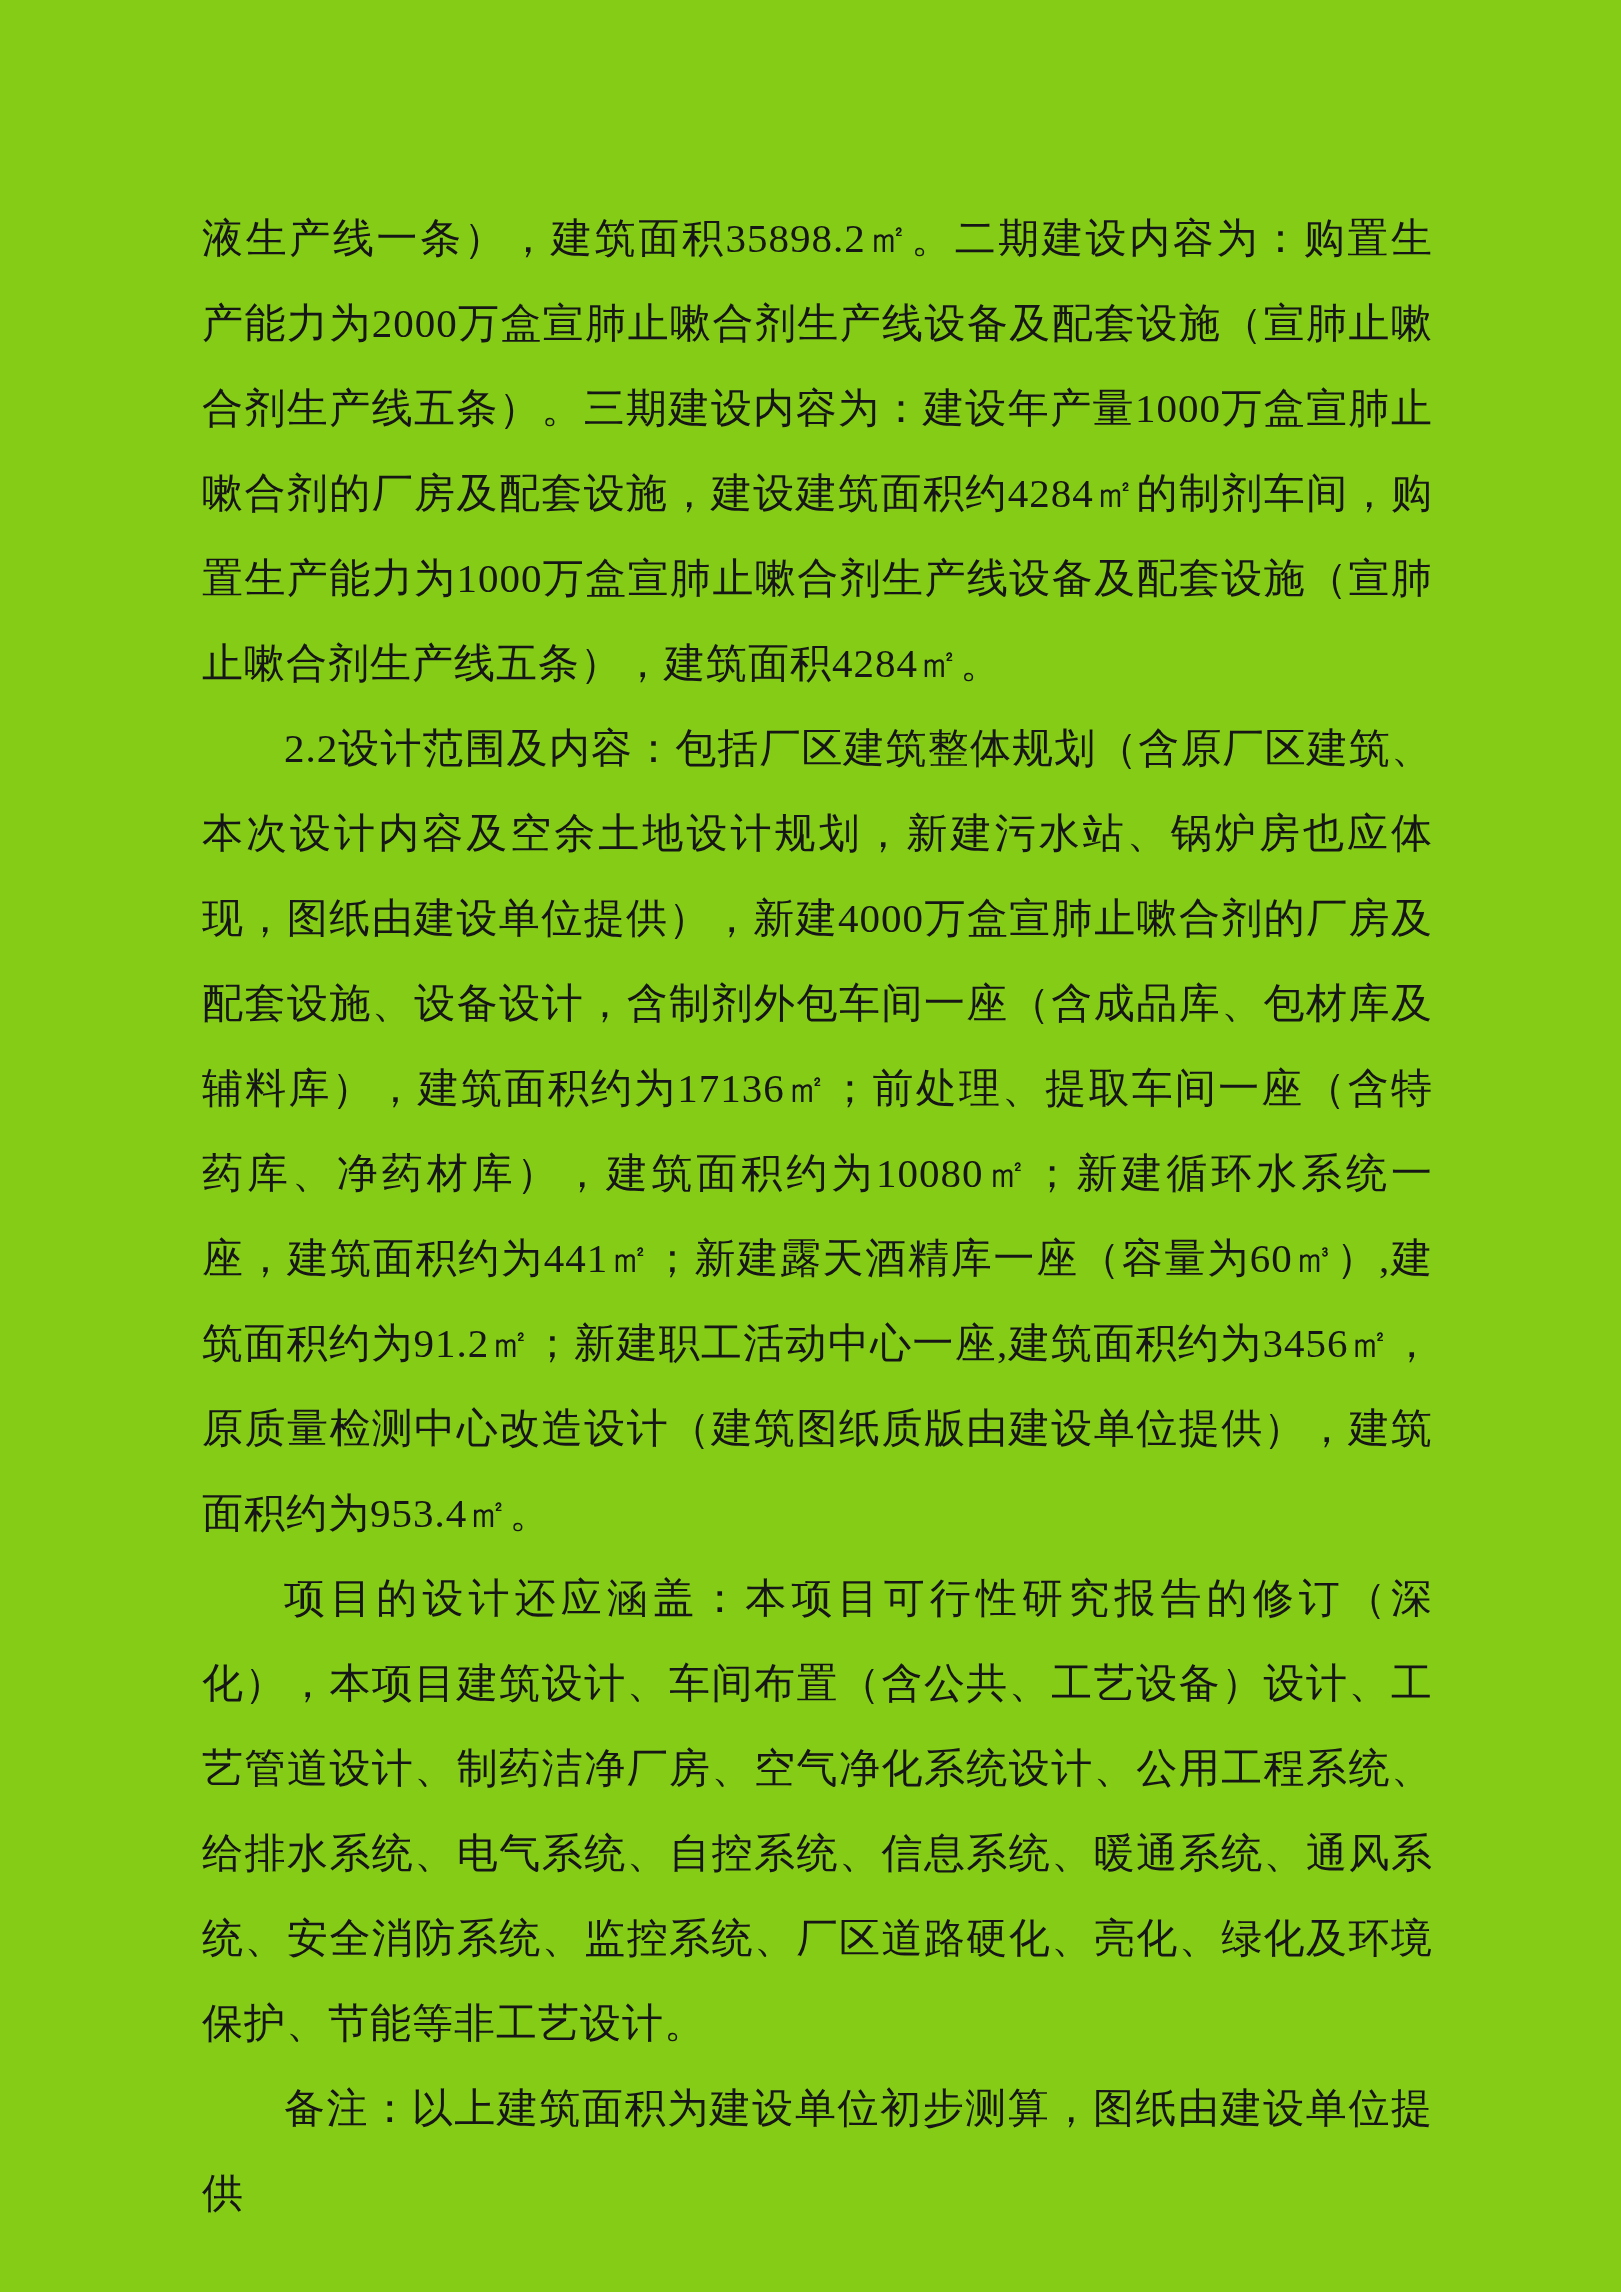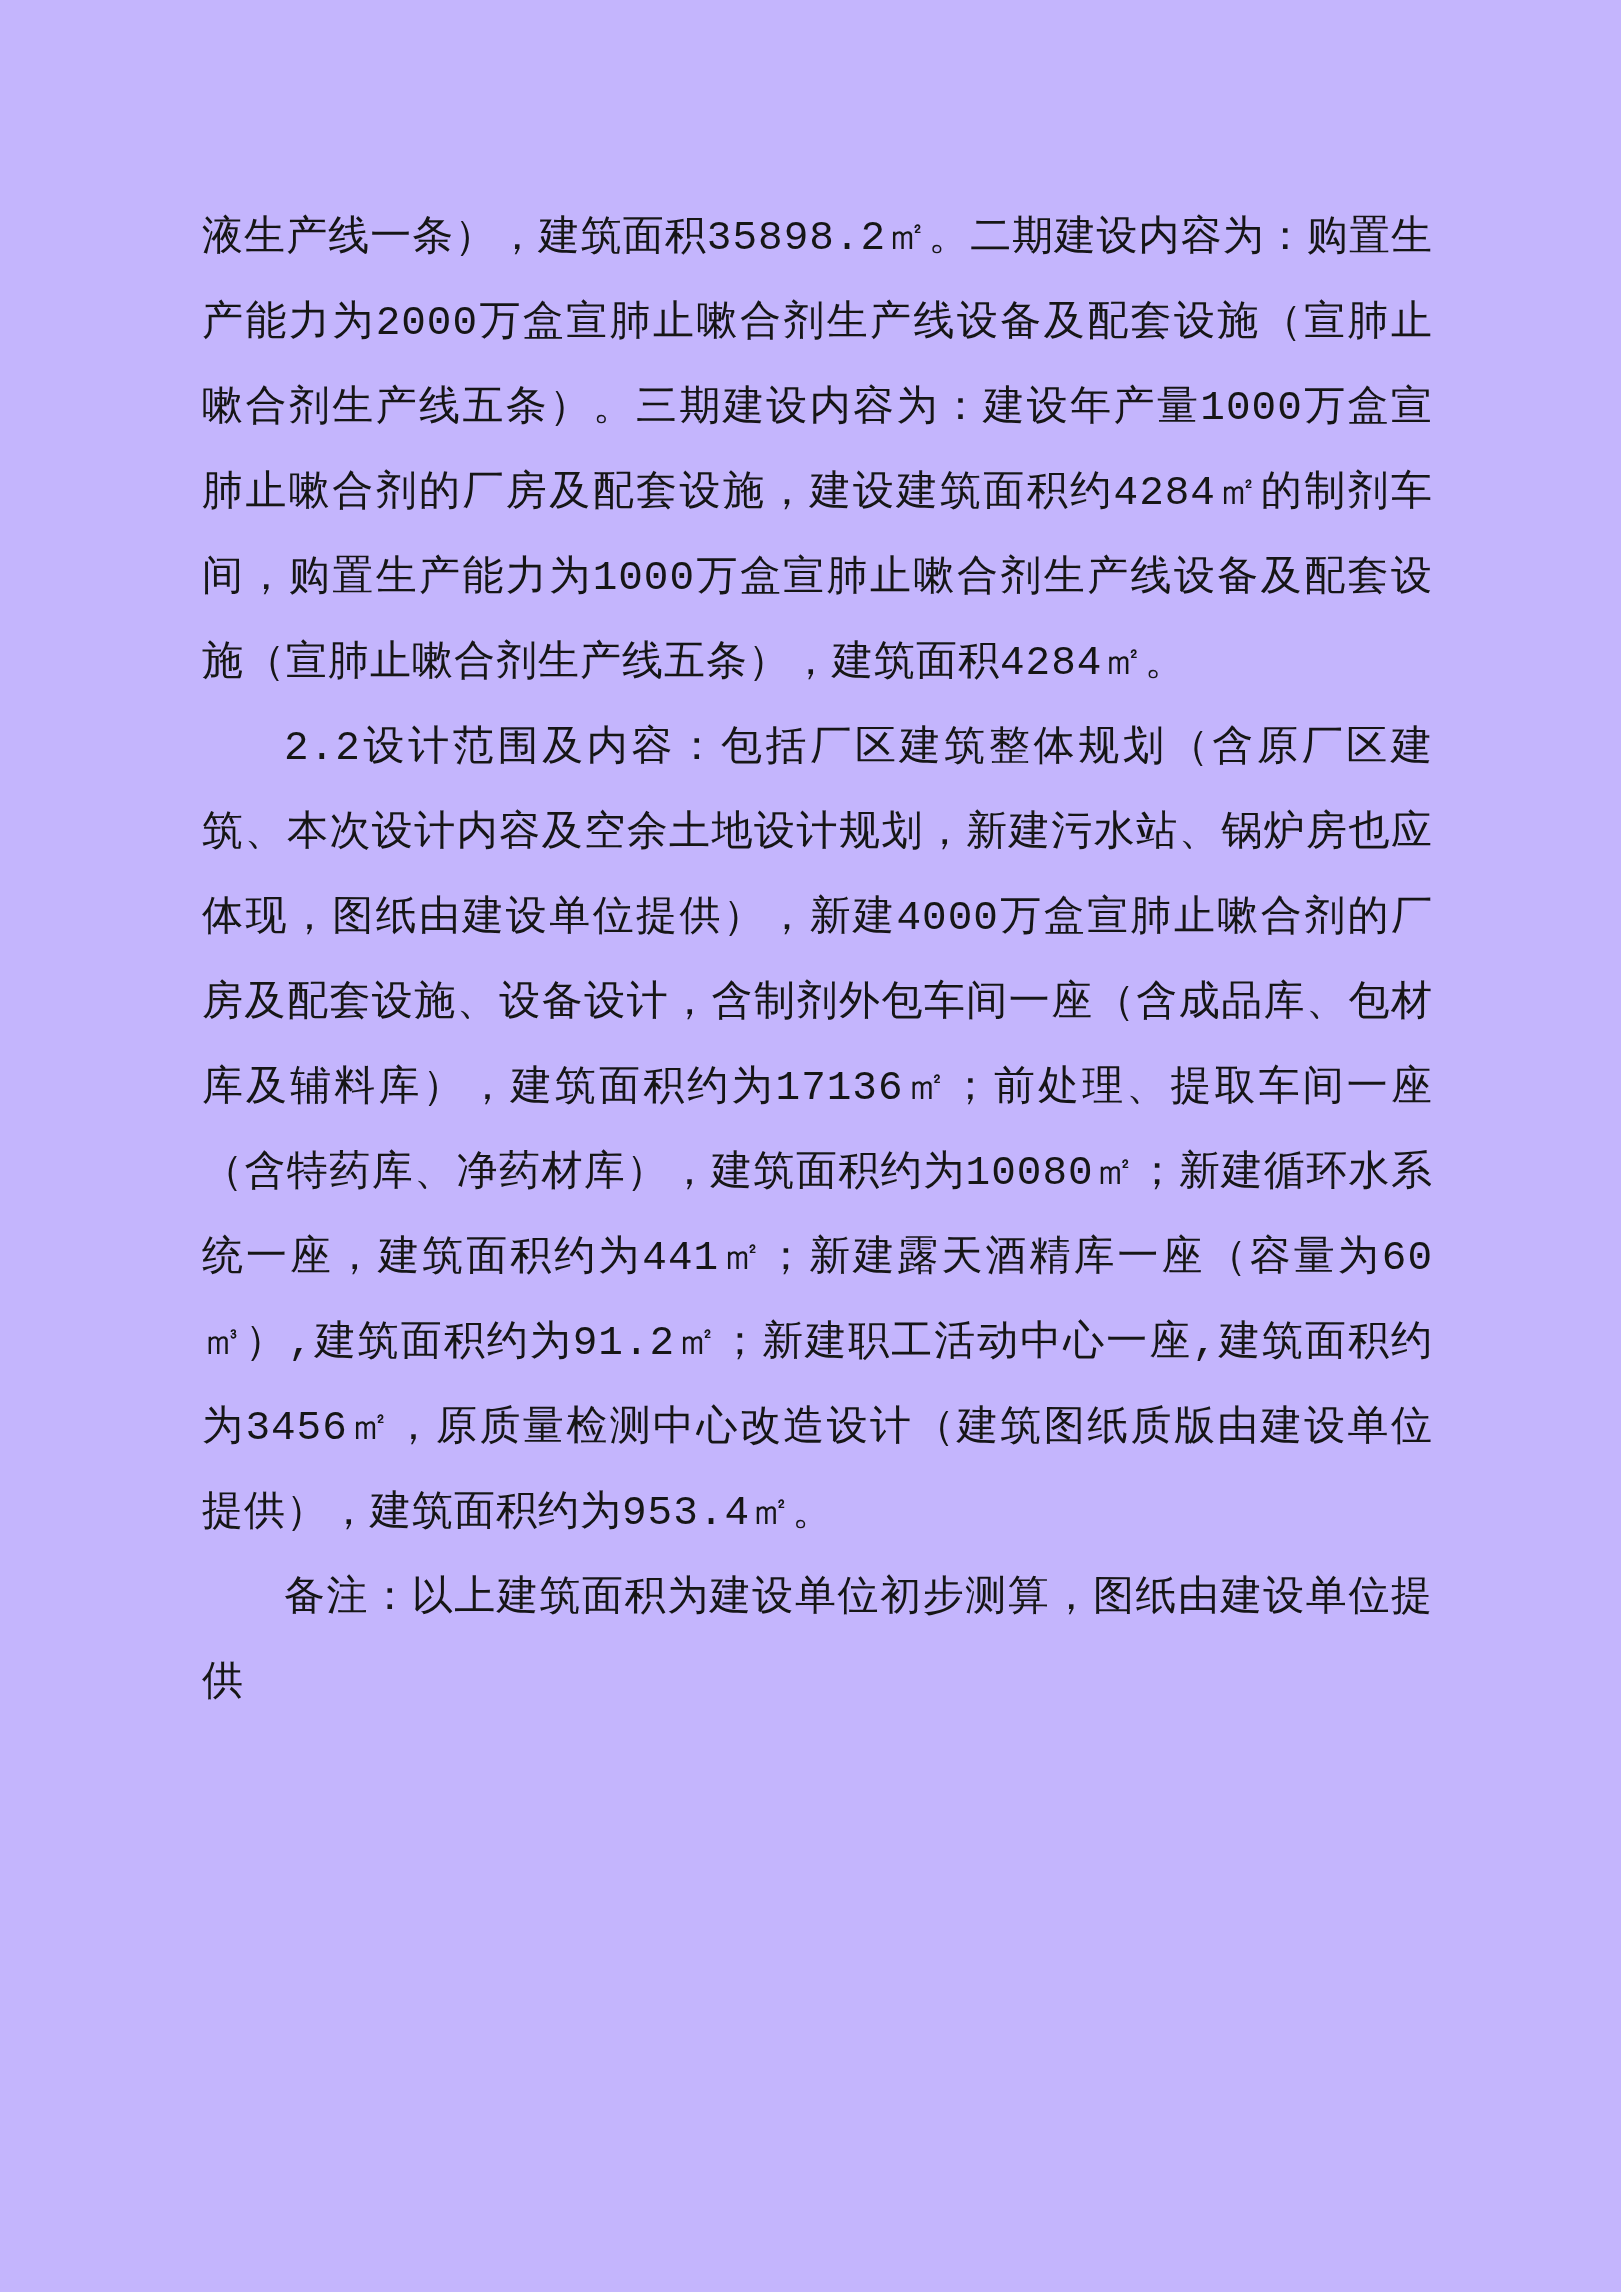--- a/index.html
+++ b/index.html
@@ -4,25 +4,25 @@
 <style>
   html, body {
     margin: 0;
     padding: 0;
     background: #ffffff;
   }
   .page {
     position: relative;
     width: 1621px;
     height: 2293px;
-    background: #c4b5fd;
+    background: #84cc16;
     box-sizing: border-box;
     padding: 196px 188px 0 202px;
     overflow: hidden;
-    font-family: Liberation Mono, monospace;
+    font-family: Liberation Serif, serif;
     color: #161616;
   }
   .doc-text p {
     margin: 0;
     font-size: 41px;
     line-height: 85px;
     text-align: justify;
     letter-spacing: 1px;
     word-break: break-all;
   }
@@ -30,16 +30,17 @@
     text-indent: 2em;
   }
 </style>
 </head>
 <body>
 
 <div class="page">
   <div class="doc-text">
     <p>液生产线一条），建筑面积35898.2㎡。二期建设内容为：购置生产能力为2000万盒宣肺止嗽合剂生产线设备及配套设施（宣肺止嗽合剂生产线五条）。三期建设内容为：建设年产量1000万盒宣肺止嗽合剂的厂房及配套设施，建设建筑面积约4284㎡的制剂车间，购置生产能力为1000万盒宣肺止嗽合剂生产线设备及配套设施（宣肺止嗽合剂生产线五条），建筑面积4284㎡。</p>
     <p class="indent">2.2设计范围及内容：包括厂区建筑整体规划（含原厂区建筑、本次设计内容及空余土地设计规划，新建污水站、锅炉房也应体现，图纸由建设单位提供），新建4000万盒宣肺止嗽合剂的厂房及配套设施、设备设计，含制剂外包车间一座（含成品库、包材库及辅料库），建筑面积约为17136㎡；前处理、提取车间一座（含特药库、净药材库），建筑面积约为10080㎡；新建循环水系统一座，建筑面积约为441㎡；新建露天酒精库一座（容量为60㎥）,建筑面积约为91.2㎡；新建职工活动中心一座,建筑面积约为3456㎡，原质量检测中心改造设计（建筑图纸质版由建设单位提供），建筑面积约为953.4㎡。</p>
+    <p class="indent">项目的设计还应涵盖：本项目可行性研究报告的修订（深化），本项目建筑设计、车间布置（含公共、工艺设备）设计、工艺管道设计、制药洁净厂房、空气净化系统设计、公用工程系统、给排水系统、电气系统、自控系统、信息系统、暖通系统、通风系统、安全消防系统、监控系统、厂区道路硬化、亮化、绿化及环境保护、节能等非工艺设计。</p>
     <p class="indent">备注：以上建筑面积为建设单位初步测算，图纸由建设单位提供</p>
   </div>
 </div>
 
 
 </body></html>

